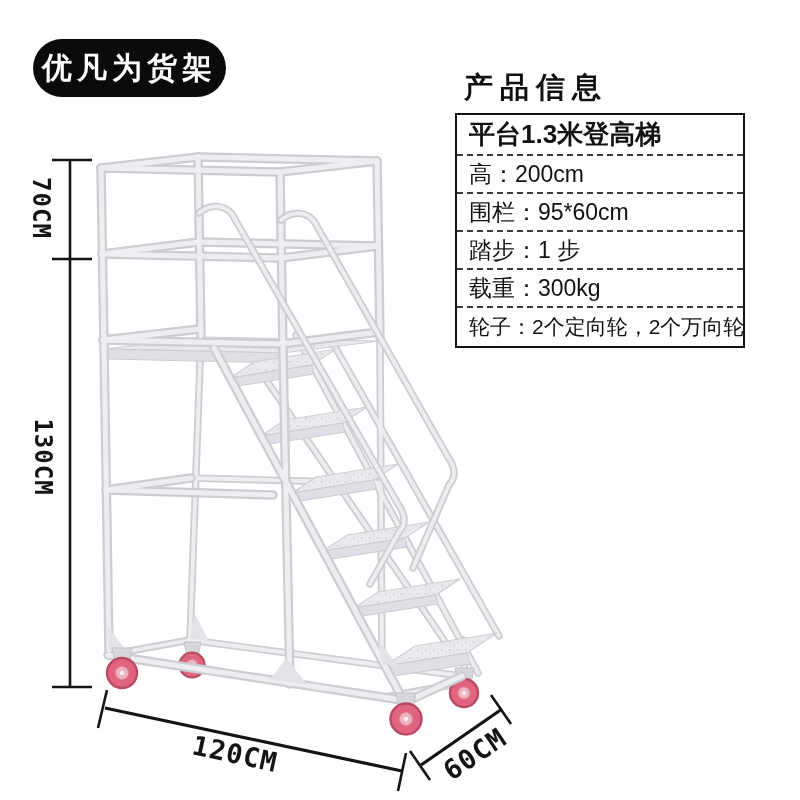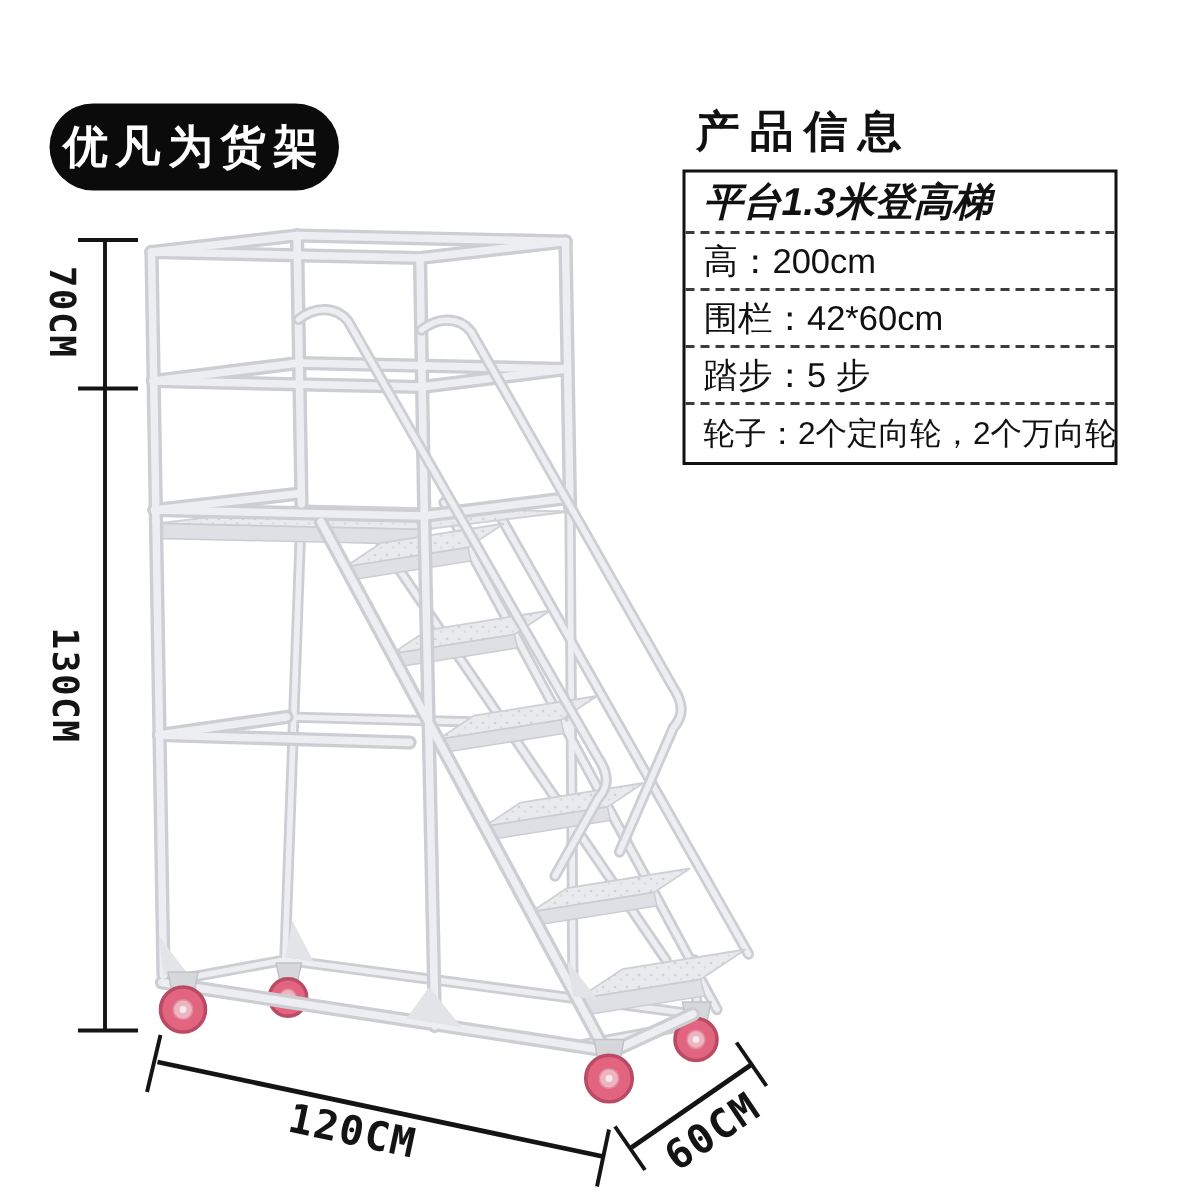--- a/index.html
+++ b/index.html
@@ -18,29 +18,29 @@
   .gusset{fill:#e3e4e8;}
 
   .dim *{stroke:#141414;}
   .dim-line{stroke-width:2.6;fill:none;}
   .dim-line-thick{stroke-width:3.2;fill:none;}
   .dim-text{font-family:"DejaVu Sans Mono","Liberation Mono",monospace;font-weight:bold;
             fill:#141414;stroke:none;letter-spacing:1px;}
 
   .badge{position:absolute;left:33px;top:39px;width:193px;height:58px;background:#0b0b0b;
          border-radius:29px;color:#ffffff;display:flex;align-items:center;justify-content:center;
-         font-size:30px;font-weight:700;letter-spacing:5px;margin-top:30px;}
+         font-size:30px;font-weight:700;letter-spacing:5px;}
   .info-heading{position:absolute;left:464px;top:68px;font-size:29px;font-weight:800;
                 color:#111;letter-spacing:7px;}
   .info-table{position:absolute;left:455px;top:113px;width:290px;border:2.5px solid #111;
               background:#ffffff;box-sizing:border-box;}
   .info-row{height:38px;display:flex;align-items:center;padding:0 6px 0 12px;
             font-size:23px;font-weight:400;color:#111;
             border-bottom:2px dashed #3c3c3c;box-sizing:border-box;white-space:nowrap;}
-  .info-row.title{height:41px;font-size:26px;font-weight:800;font-style:italic;}
+  .info-row.title{height:41px;font-size:26px;font-weight:800;}
   .info-row.last{border-bottom:none;font-size:21px;}
 </style>
 </head>
 <body>
 
 <div class="stage">
 
   <svg class="ladder-svg" viewBox="0 0 800 800">
     <defs>
       <pattern id="speck" patternUnits="userSpaceOnUse" width="8" height="8">
@@ -222,18 +222,19 @@
 
   <div class="badge">
     <span>优凡为货架</span>
   </div>
 
   <div class="info-heading">产品信息</div>
 
   <div class="info-table">
     <div class="info-row title">平台1.3米登高梯</div>
     <div class="info-row">高：200cm</div>
-    <div class="info-row">围栏：42*60cm</div>
-    <div class="info-row">踏步：5 步</div>
+    <div class="info-row">围栏：95*60cm</div>
+    <div class="info-row">踏步：1 步</div>
+    <div class="info-row">载重：300kg</div>
     <div class="info-row last">轮子：2个定向轮，2个万向轮</div>
   </div>
 
 </div>
 
 </body></html>

